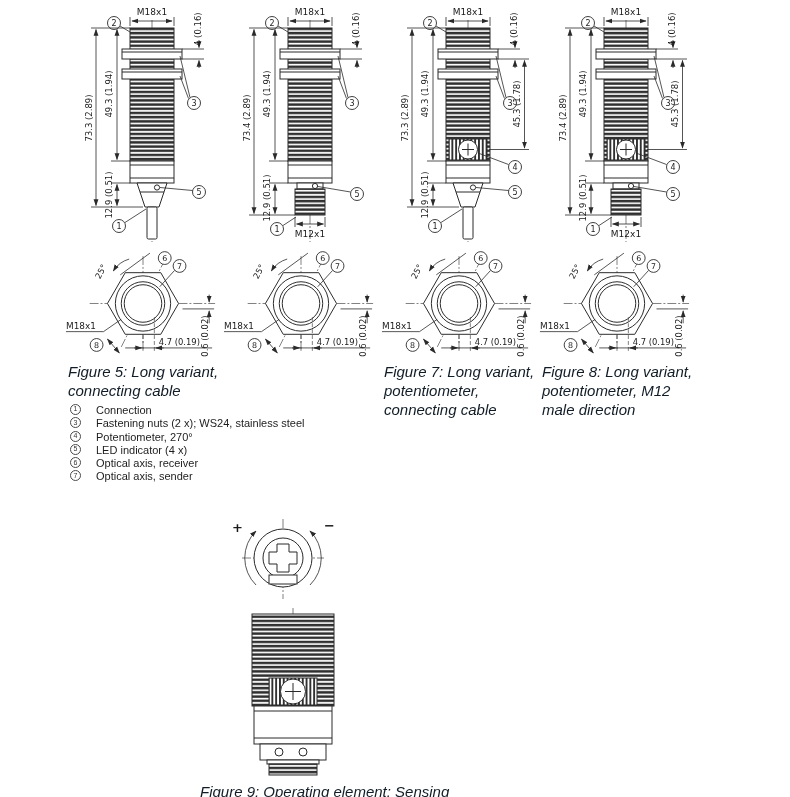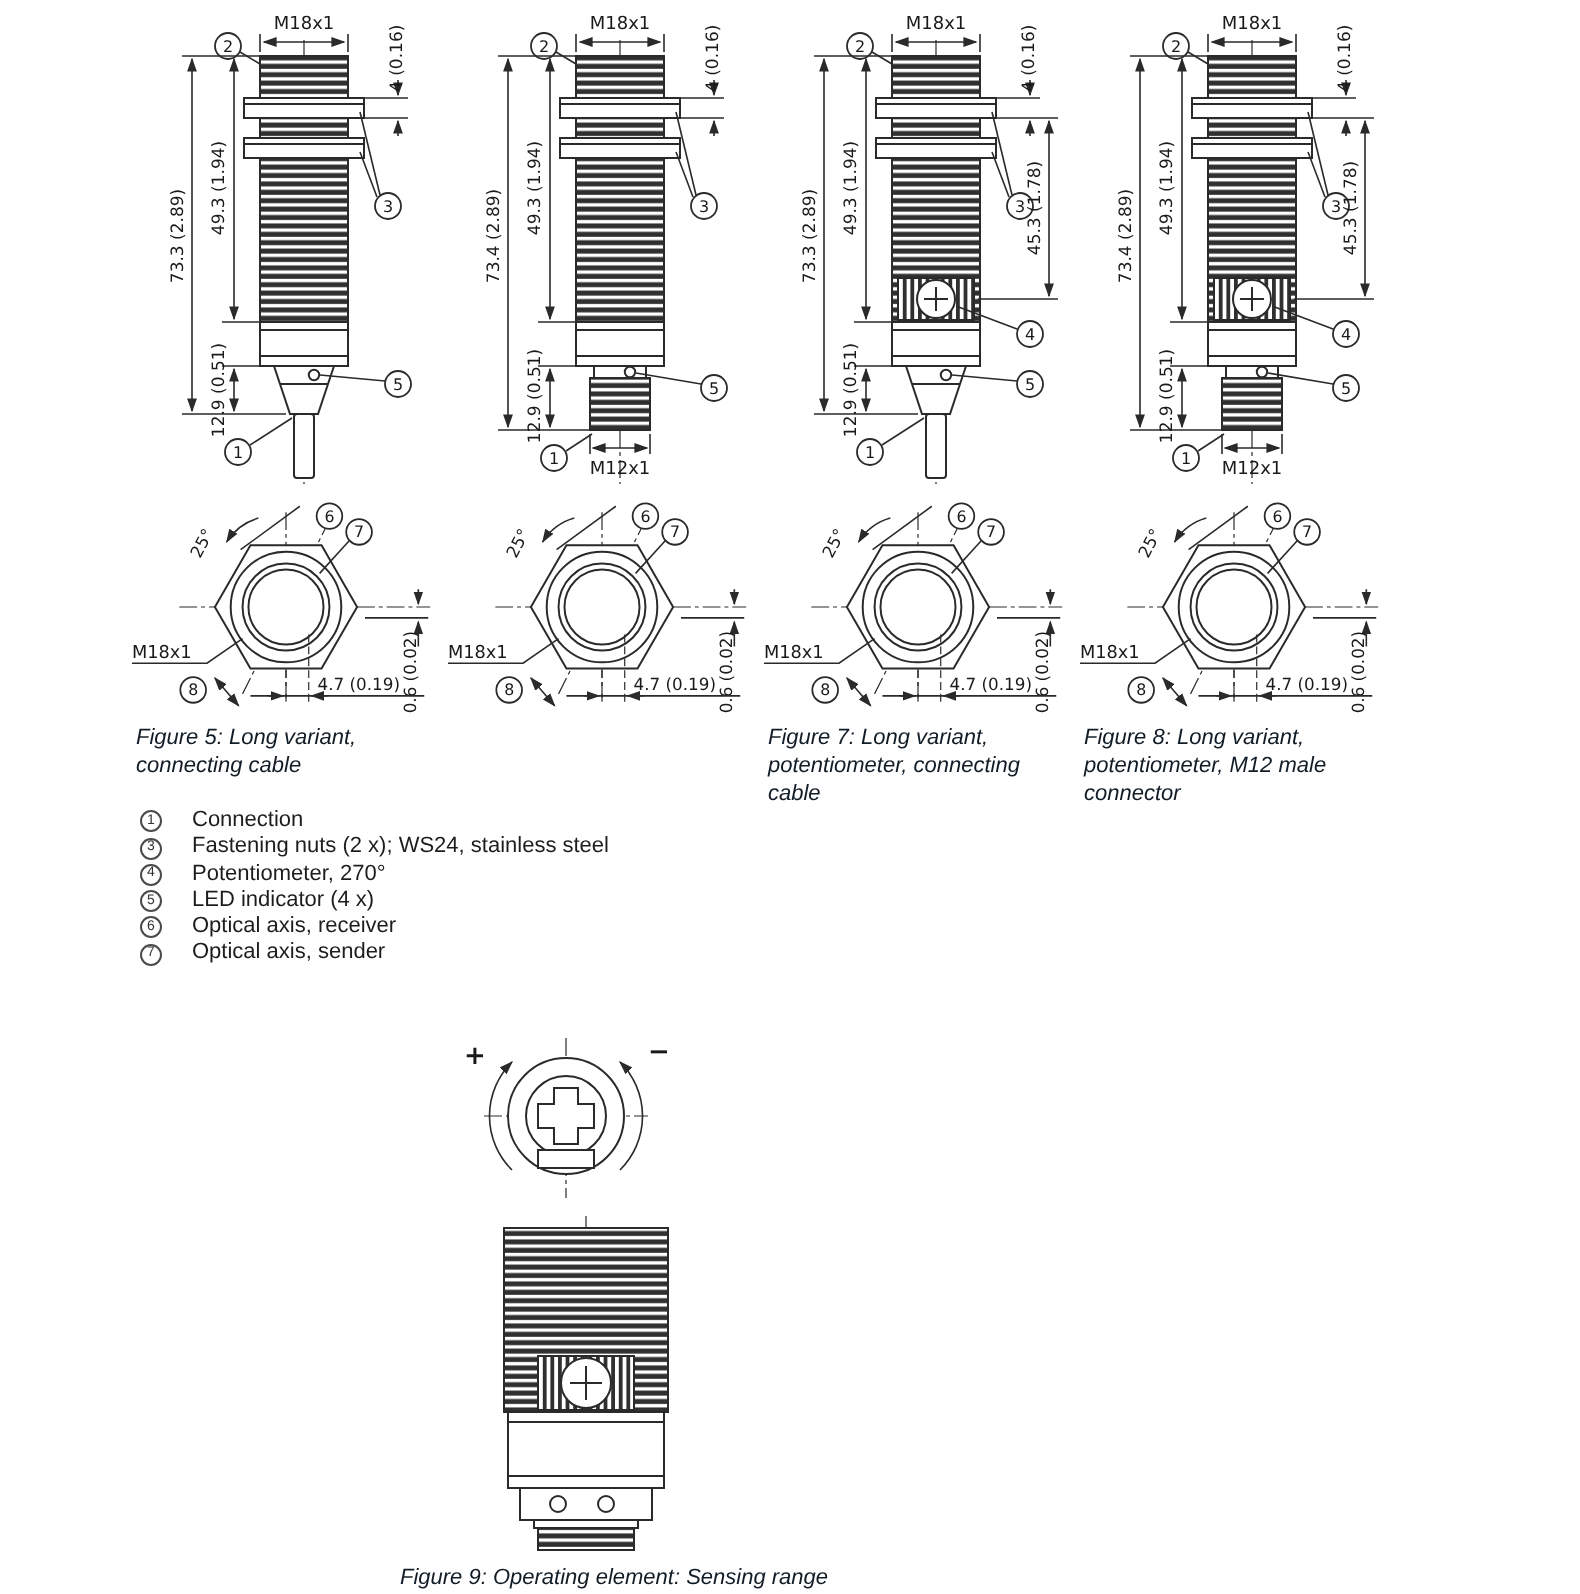--- a/index.html
+++ b/index.html
@@ -1,24 +1,24 @@
 <!DOCTYPE html>
 <html><head>
 <meta charset="utf-8">
 <style>
   * { margin:0; padding:0; box-sizing:border-box; }
   html,body { width:790px; height:797px; background:#ffffff; font-family:"Liberation Sans",sans-serif; }
   .page { position:relative; width:790px; height:797px; overflow:hidden; background:#fff; }
 
   .figs { position:absolute; left:64px; top:6px; display:flex; }
   .col  { width:158px; display:flex; flex-direction:column; align-items:center; }
-  .cap  { font-style:italic; font-size:11px; line-height:1.28; color:#111c26; align-self:stretch; padding:3px 2px 0 4px; }
+  .cap  { font-style:italic; font-size:15px; line-height:1.28; color:#111c26; align-self:stretch; padding:3px 2px 0 4px; }
 
   .legend { position:absolute; left:70px; top:404px; list-style:none; }
-  .legend li { display:flex; align-items:flex-end; margin-bottom:1px; font-size:11px; color:#1d1d1d; line-height:12.3px; }
+  .legend li { display:flex; align-items:flex-start; margin-bottom:1px; font-size:11px; color:#1d1d1d; line-height:12.3px; }
   .lnum { flex:0 0 auto; width:11px; height:11px; border:1px solid #4a4a4a; border-radius:50%; font-size:7px; display:flex; align-items:center; justify-content:center; margin-right:15px; color:#333; }
 
   .fig9 { position:absolute; left:200px; top:514px; width:262px; display:flex; flex-direction:column; }
   .fig9 svg { margin-left:22px; }
   .fig9 .cap { text-align:left; margin-top:6px; padding:0; }
 
   svg.drw { overflow:visible; }
   .drw .s   { stroke:#2a2a2a; stroke-width:1; fill:none; }
   .drw .sf  { stroke:#2a2a2a; stroke-width:1; fill:#ffffff; }
   .drw .thrf{ stroke:#2a2a2a; stroke-width:1; fill:url(#thr); }
@@ -476,21 +476,21 @@
         <line class="dim de" x1="101" y1="103" x2="93" y2="103"></line>
         <text x="96" y="100">4.7 (0.19)</text>
         <text class="big" x="2" y="84">M18x1</text>
         <polyline class="dim" points="2,86.5 40,86.5 58,74"></polyline>
         <g class="co">
           <circle cx="33" cy="100" r="6.5"></circle>
             <text x="33" y="102.8">8</text>
         </g>
         <line class="dim da" x1="44" y1="94" x2="56" y2="108" stroke-width="1"></line>
       </svg>
-      <div class="cap">Figure 8: Long variant, potentiometer, M12 male connector</div>
+      <div class="cap">Figure 8: Long variant, potentiometer, M12 male direction</div>
     </div>
   </div>
 
   <ul class="legend">
     <li>
         <span class="lnum">1</span>
         <span>Connection</span>
       </li>
     <li>
         <span class="lnum">3</span>

